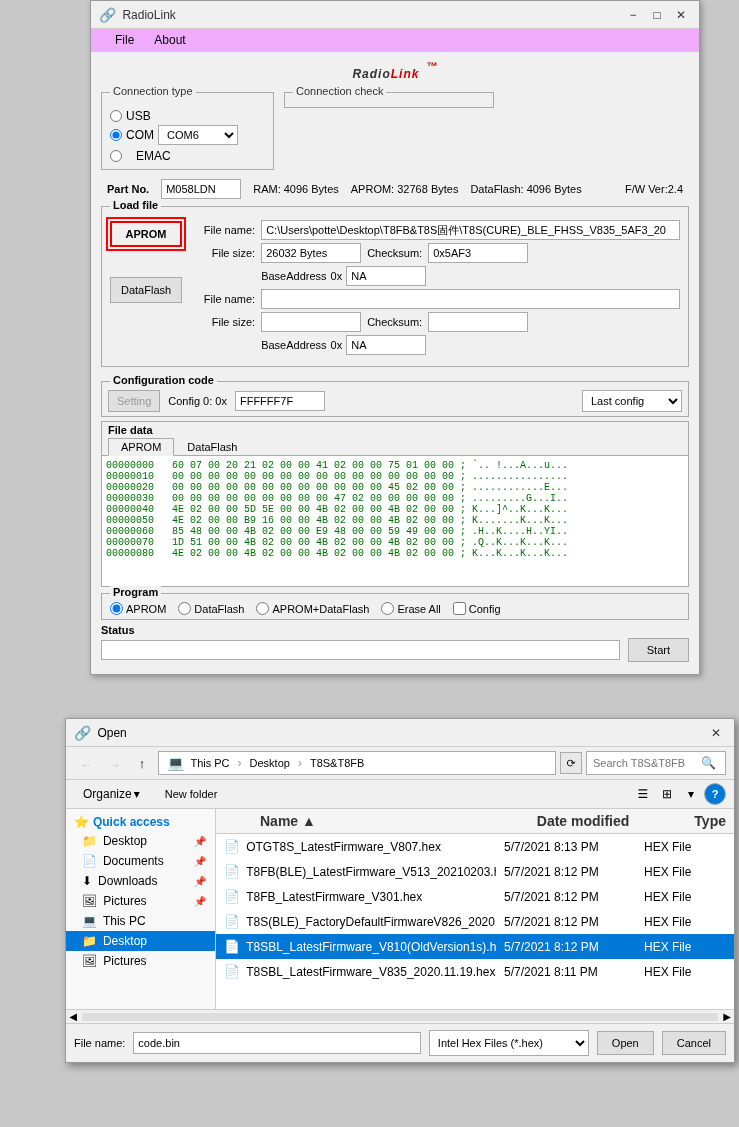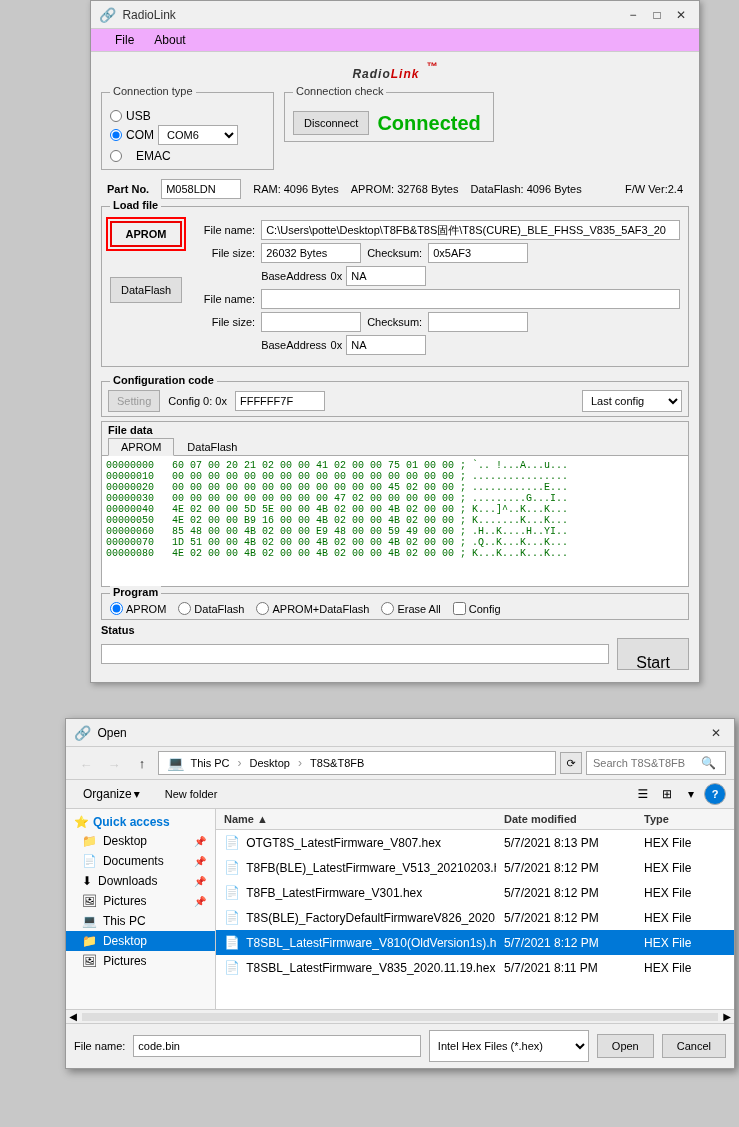--- a/index.html
+++ b/index.html
@@ -324,26 +324,26 @@
       align-items: center;
       gap: 8px;
     }
     .status-bar {
       flex: 1;
       height: 20px;
       border: 1px solid #aaa;
       background: white;
     }
     .start-btn {
-      padding: 15px 18px;
+      padding: 3px 18px;
       height: 24px;
       border: 1px solid #aaa;
       background: #e0e0e0;
       cursor: pointer;
-      font-size: 16px;
+      font-size: 11px;
       text-align: right;
     }
 
     
     .open-dialog {
       position: absolute;
       top: 718px; left: 65px;
       width: 670px;
       background: #f0f0f0;
       border: 1px solid #999;
@@ -490,25 +490,26 @@
       overflow-y: auto;
       background: white;
     }
     .file-list-header {
       display: flex;
       border-bottom: 1px solid #ccc;
       background: #f5f5f5;
       padding: 2px 0;
     }
     .file-col-header {
-      font-size: 11px;
+      font-size: 14px;
       font-weight: bold;
       padding: 2px 8px;
       color: #333;
       cursor: pointer;
+      margin-left: 36px;
     }
     .file-col-name { width: 280px; }
     .file-col-date { width: 140px; }
     .file-col-type { flex: 1; }
 
     .file-row {
       display: flex;
       align-items: center;
       padding: 3px 0;
       cursor: pointer;
@@ -559,21 +560,21 @@
     .filename-input {
       flex: 1;
       height: 22px;
       border: 1px solid #aaa;
       background: white;
       padding: 1px 4px;
       font-size: 11px;
     }
     .filetype-select {
       width: 160px;
-      height: 32px;
+      height: 26px;
       border: 1px solid #aaa;
       background: white;
       padding: 1px 4px;
       font-size: 11px;
     }
     .dialog-action-btn {
       padding: 3px 14px;
       height: 24px;
       border: 1px solid #aaa;
       background: #e0e0e0;
@@ -636,24 +637,20 @@
           </select>
         </div>
         <div class="emac-row">
           <input type="radio" name="conn" class="radio-input" style="">
           <span>EMAC</span>
         </div>
       </div>
 
       <div class="group-box conn-check-box" style="margin-top:0;">
         <span class="group-box-title">Connection check</span>
-        <div style="display:flex; align-items:center; margin-top:10px;">
-          <button class="disconnect-btn">Disconnect</button>
-          <span class="connected-text">Connected</span>
-        </div>
       </div>
     </div>
 
     <div class="part-row">
       <span style="font-weight:bold; font-size:11px;">Part No.</span>
       <input type="text" style="width: 80px; height: 20px; border: 1px solid rgb(170, 170, 170); font-size: 11px; padding: 1px 4px;" value="M058LDN">
       <span style="font-size:11px;">RAM: 4096 Bytes</span>
       <span style="font-size:11px;">APROM: 32768 Bytes</span>
       <span style="font-size:11px;">DataFlash: 4096 Bytes</span>
       <span style="font-size:11px; margin-left:auto;">F/W Ver:2.4</span>

